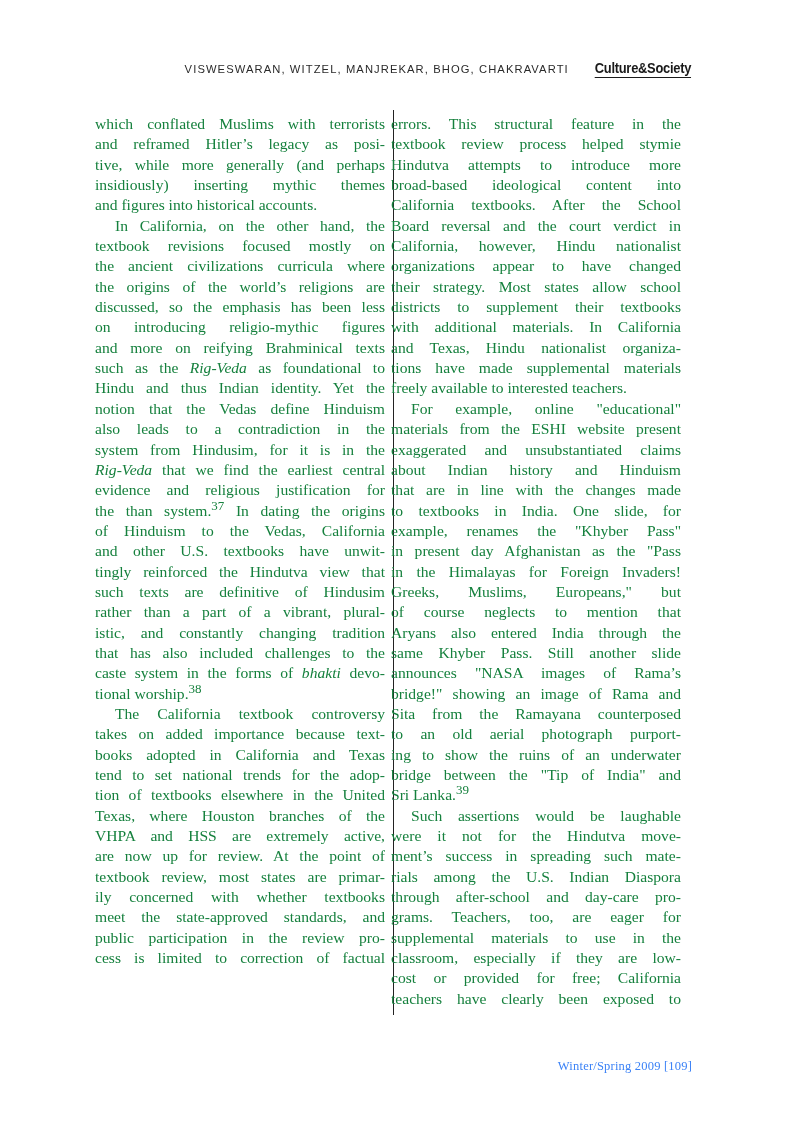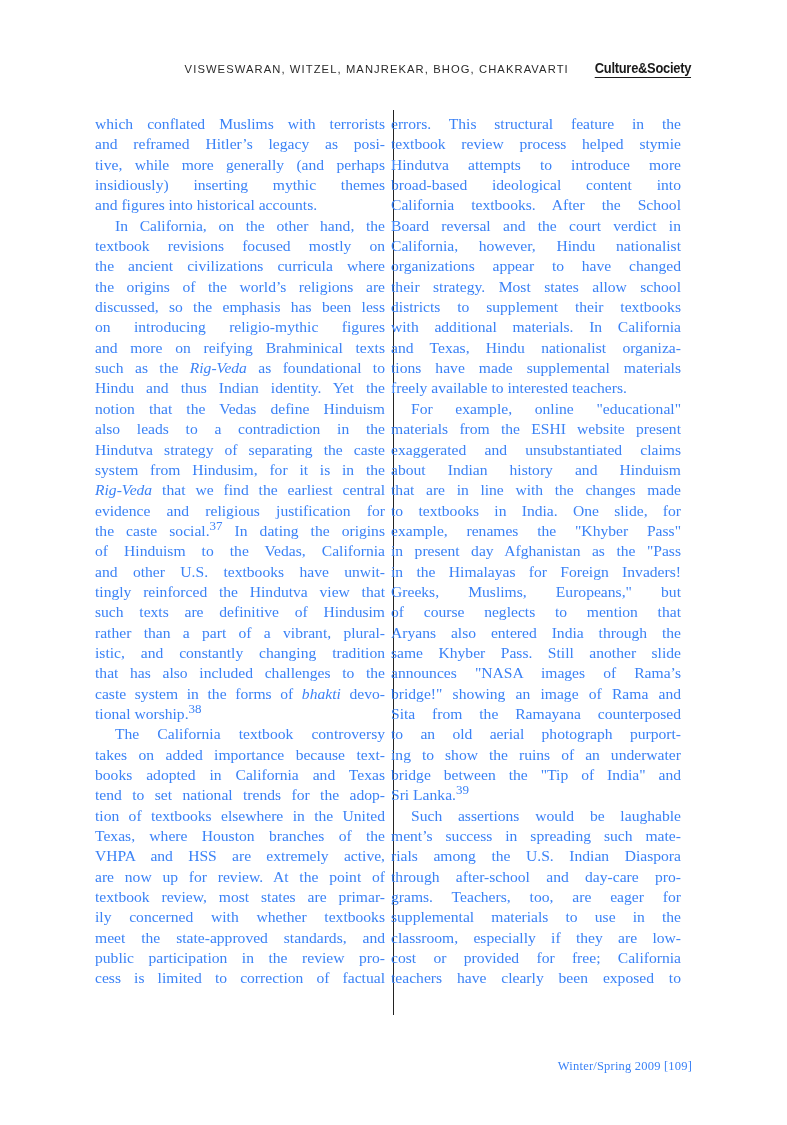--- a/index.html
+++ b/index.html
@@ -43,21 +43,21 @@
   }
   .column {
     position: absolute;
     top: 114px;
     width: 290px;
     font-family: "Liberation Serif", serif;
     font-size: 15.6px;
     line-height: 20.35px;
     text-align: justify;
     hyphens: none;
-    color: #3b82f6;
+    color: #15803d;
   }
   .col-left { left: 95px; }
   .col-right { left: 391px; }
   .column .line {
     display: block;
     text-align: justify;
     text-align-last: justify;
     white-space: nowrap;
     height: 20.35px;
   }
@@ -111,25 +111,24 @@
     <span class="line">textbook revisions focused mostly on</span>
     <span class="line">the ancient civilizations curricula where</span>
     <span class="line">the origins of the world’s religions are</span>
     <span class="line">discussed, so the emphasis has been less</span>
     <span class="line">on introducing religio-mythic figures</span>
     <span class="line">and more on reifying Brahminical texts</span>
     <span class="line"><span>such as the </span><em>Rig-Veda</em><span> as foundational to</span></span>
     <span class="line">Hindu and thus Indian identity. Yet the</span>
     <span class="line">notion that the Vedas define Hinduism</span>
     <span class="line">also leads to a contradiction in the</span>
-    <span class="line">Hindutva strategy of separating the caste</span>
     <span class="line">system from Hindusim, for it is in the</span>
     <span class="line"><span></span><em>Rig-Veda</em><span> that we find the earliest central</span></span>
     <span class="line">evidence and religious justification for</span>
-    <span class="line"><span>the caste social.</span><sup>37</sup><span> In dating the origins</span></span>
+    <span class="line"><span>the than system.</span><sup>37</sup><span> In dating the origins</span></span>
     <span class="line">of Hinduism to the Vedas, California</span>
     <span class="line">and other U.S. textbooks have unwit-</span>
     <span class="line">tingly reinforced the Hindutva view that</span>
     <span class="line">such texts are definitive of Hindusim</span>
     <span class="line">rather than a part of a vibrant, plural-</span>
     <span class="line">istic, and constantly changing tradition</span>
     <span class="line">that has also included challenges to the</span>
     <span class="line"><span>caste system in the forms of </span><em>bhakti</em><span> devo-</span></span>
     <span class="line last"><span>tional worship.</span><sup>38</sup><span></span></span>
     <span class="line indent">The California textbook controversy</span>
@@ -176,20 +175,21 @@
     <span class="line">Aryans also entered India through the</span>
     <span class="line">same Khyber Pass. Still another slide</span>
     <span class="line">announces "NASA images of Rama’s</span>
     <span class="line">bridge!" showing an image of Rama and</span>
     <span class="line">Sita from the Ramayana counterposed</span>
     <span class="line">to an old aerial photograph purport-</span>
     <span class="line">ing to show the ruins of an underwater</span>
     <span class="line">bridge between the "Tip of India" and</span>
     <span class="line last"><span>Sri Lanka.</span><sup>39</sup><span></span></span>
     <span class="line indent">Such assertions would be laughable</span>
+    <span class="line">were it not for the Hindutva move-</span>
     <span class="line">ment’s success in spreading such mate-</span>
     <span class="line">rials among the U.S. Indian Diaspora</span>
     <span class="line">through after-school and day-care pro-</span>
     <span class="line">grams. Teachers, too, are eager for</span>
     <span class="line">supplemental materials to use in the</span>
     <span class="line">classroom, especially if they are low-</span>
     <span class="line">cost or provided for free; California</span>
     <span class="line">teachers have clearly been exposed to</span>
   </div>
 

